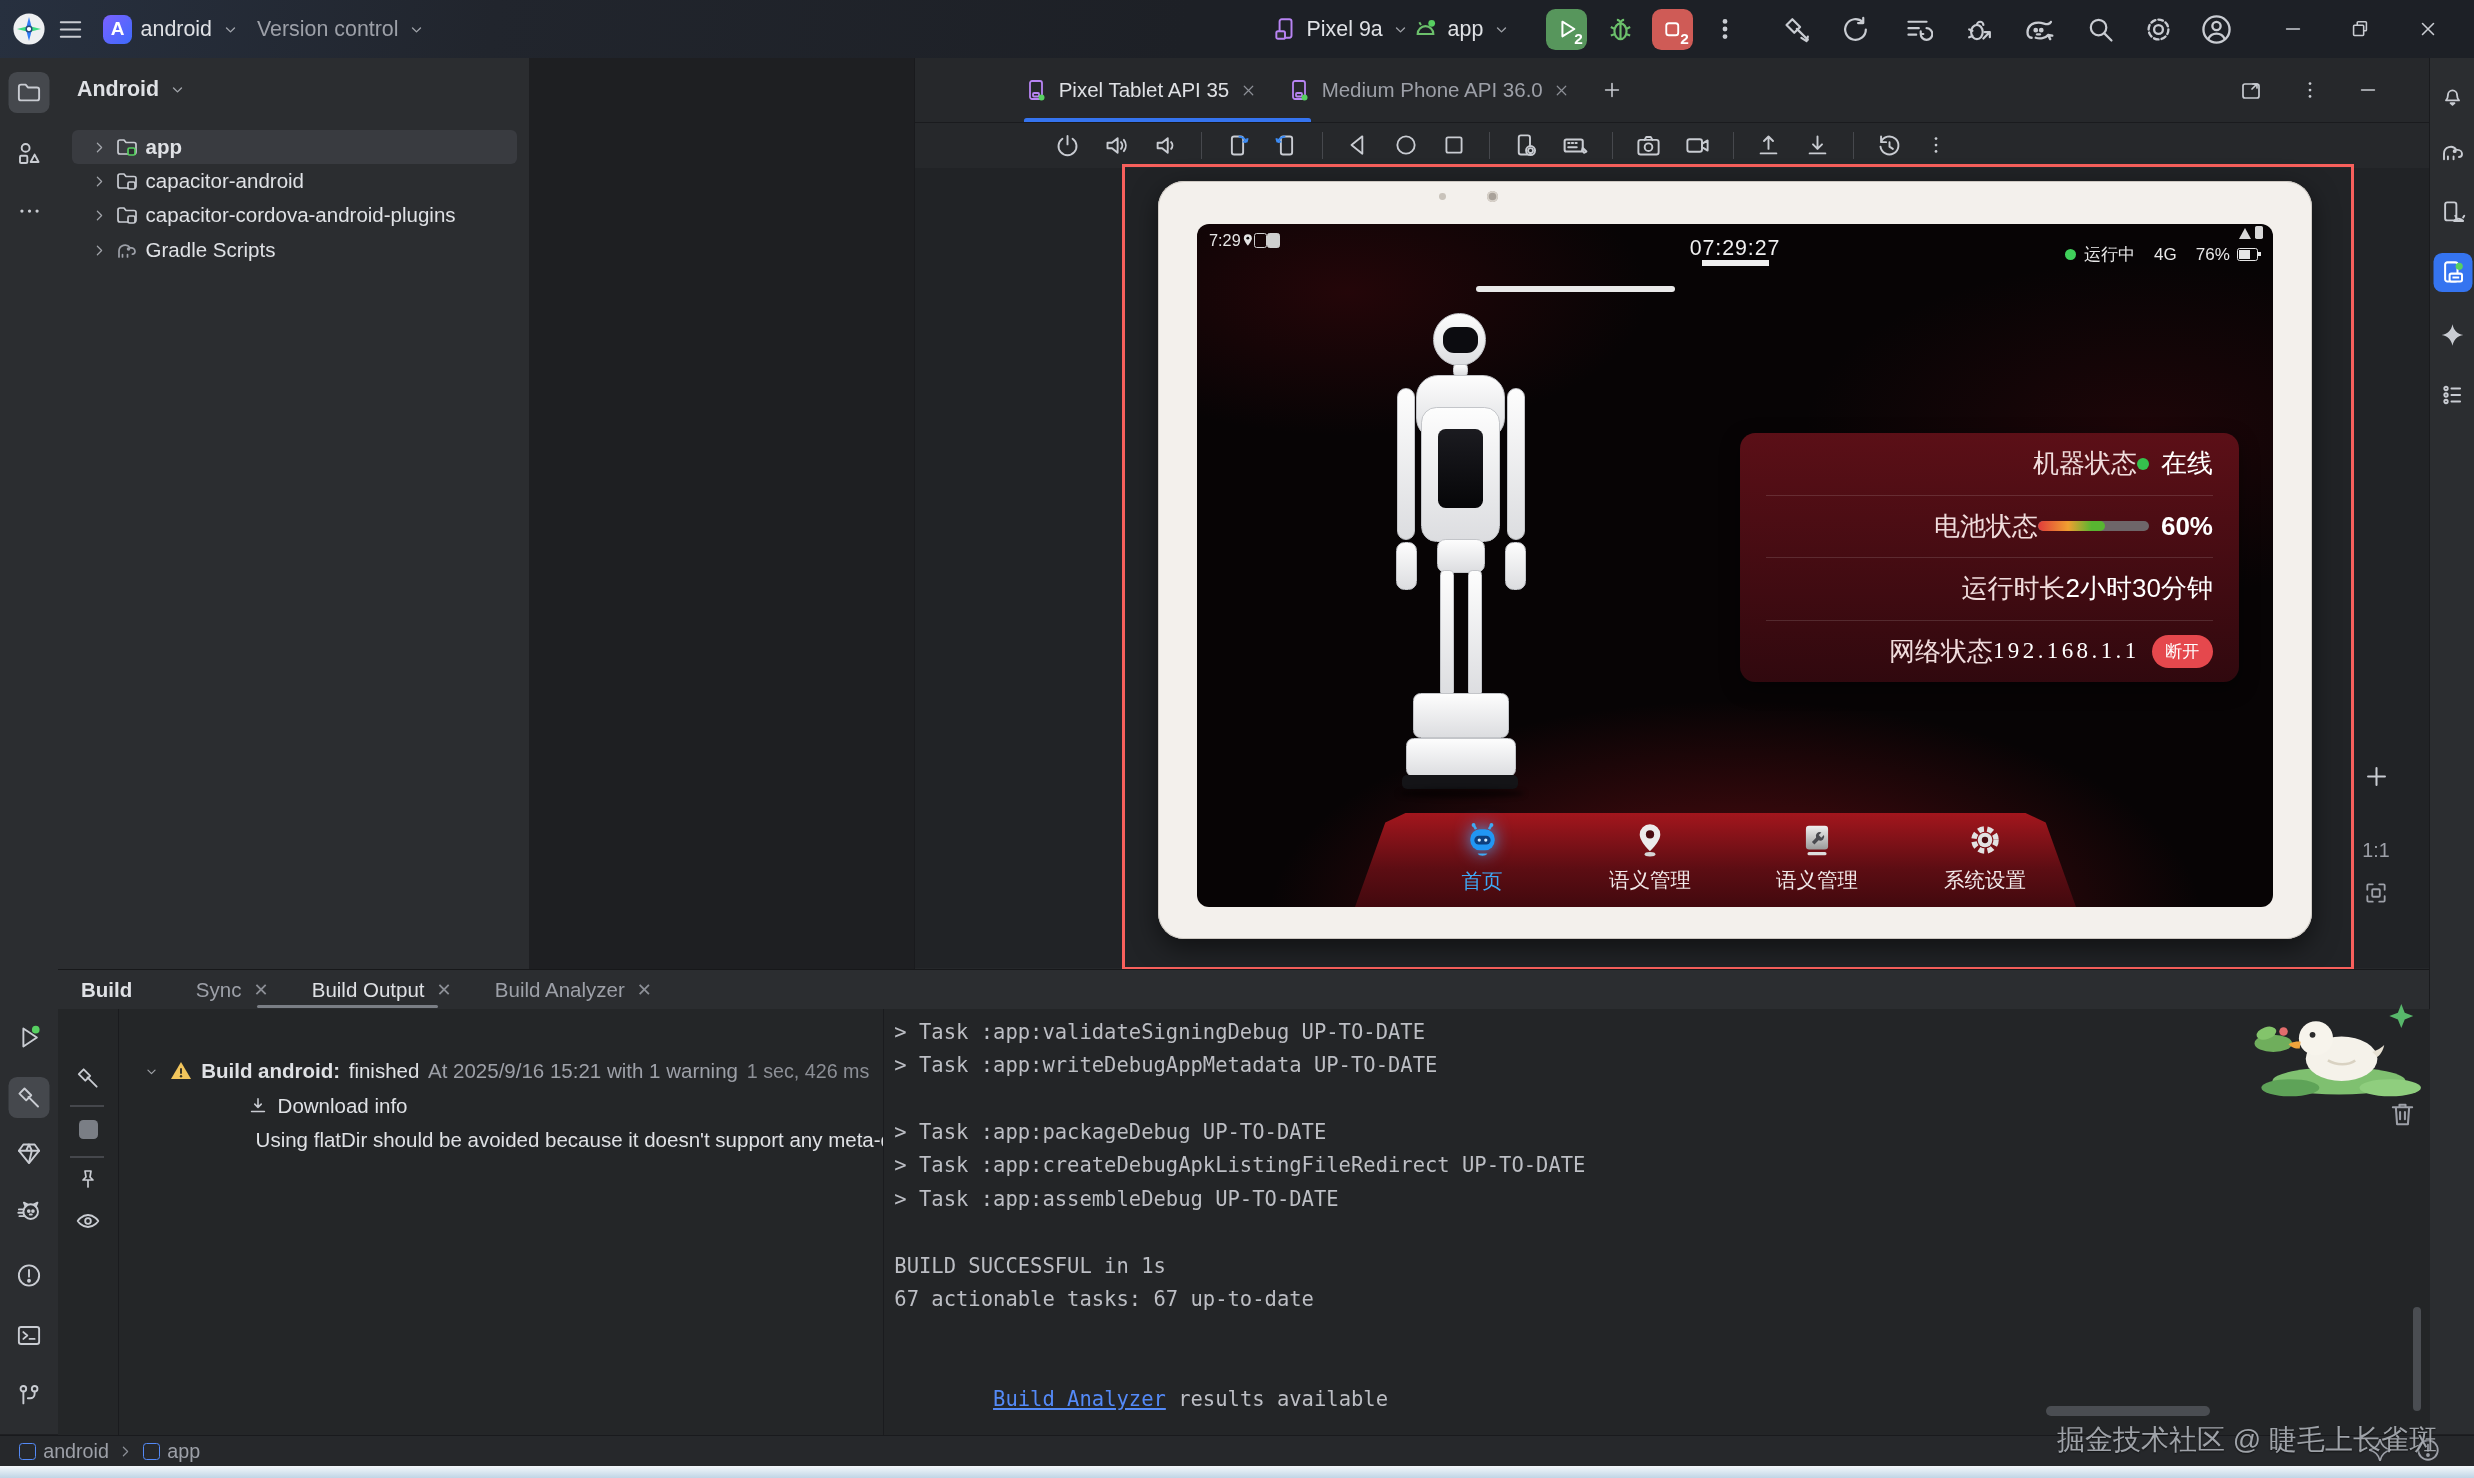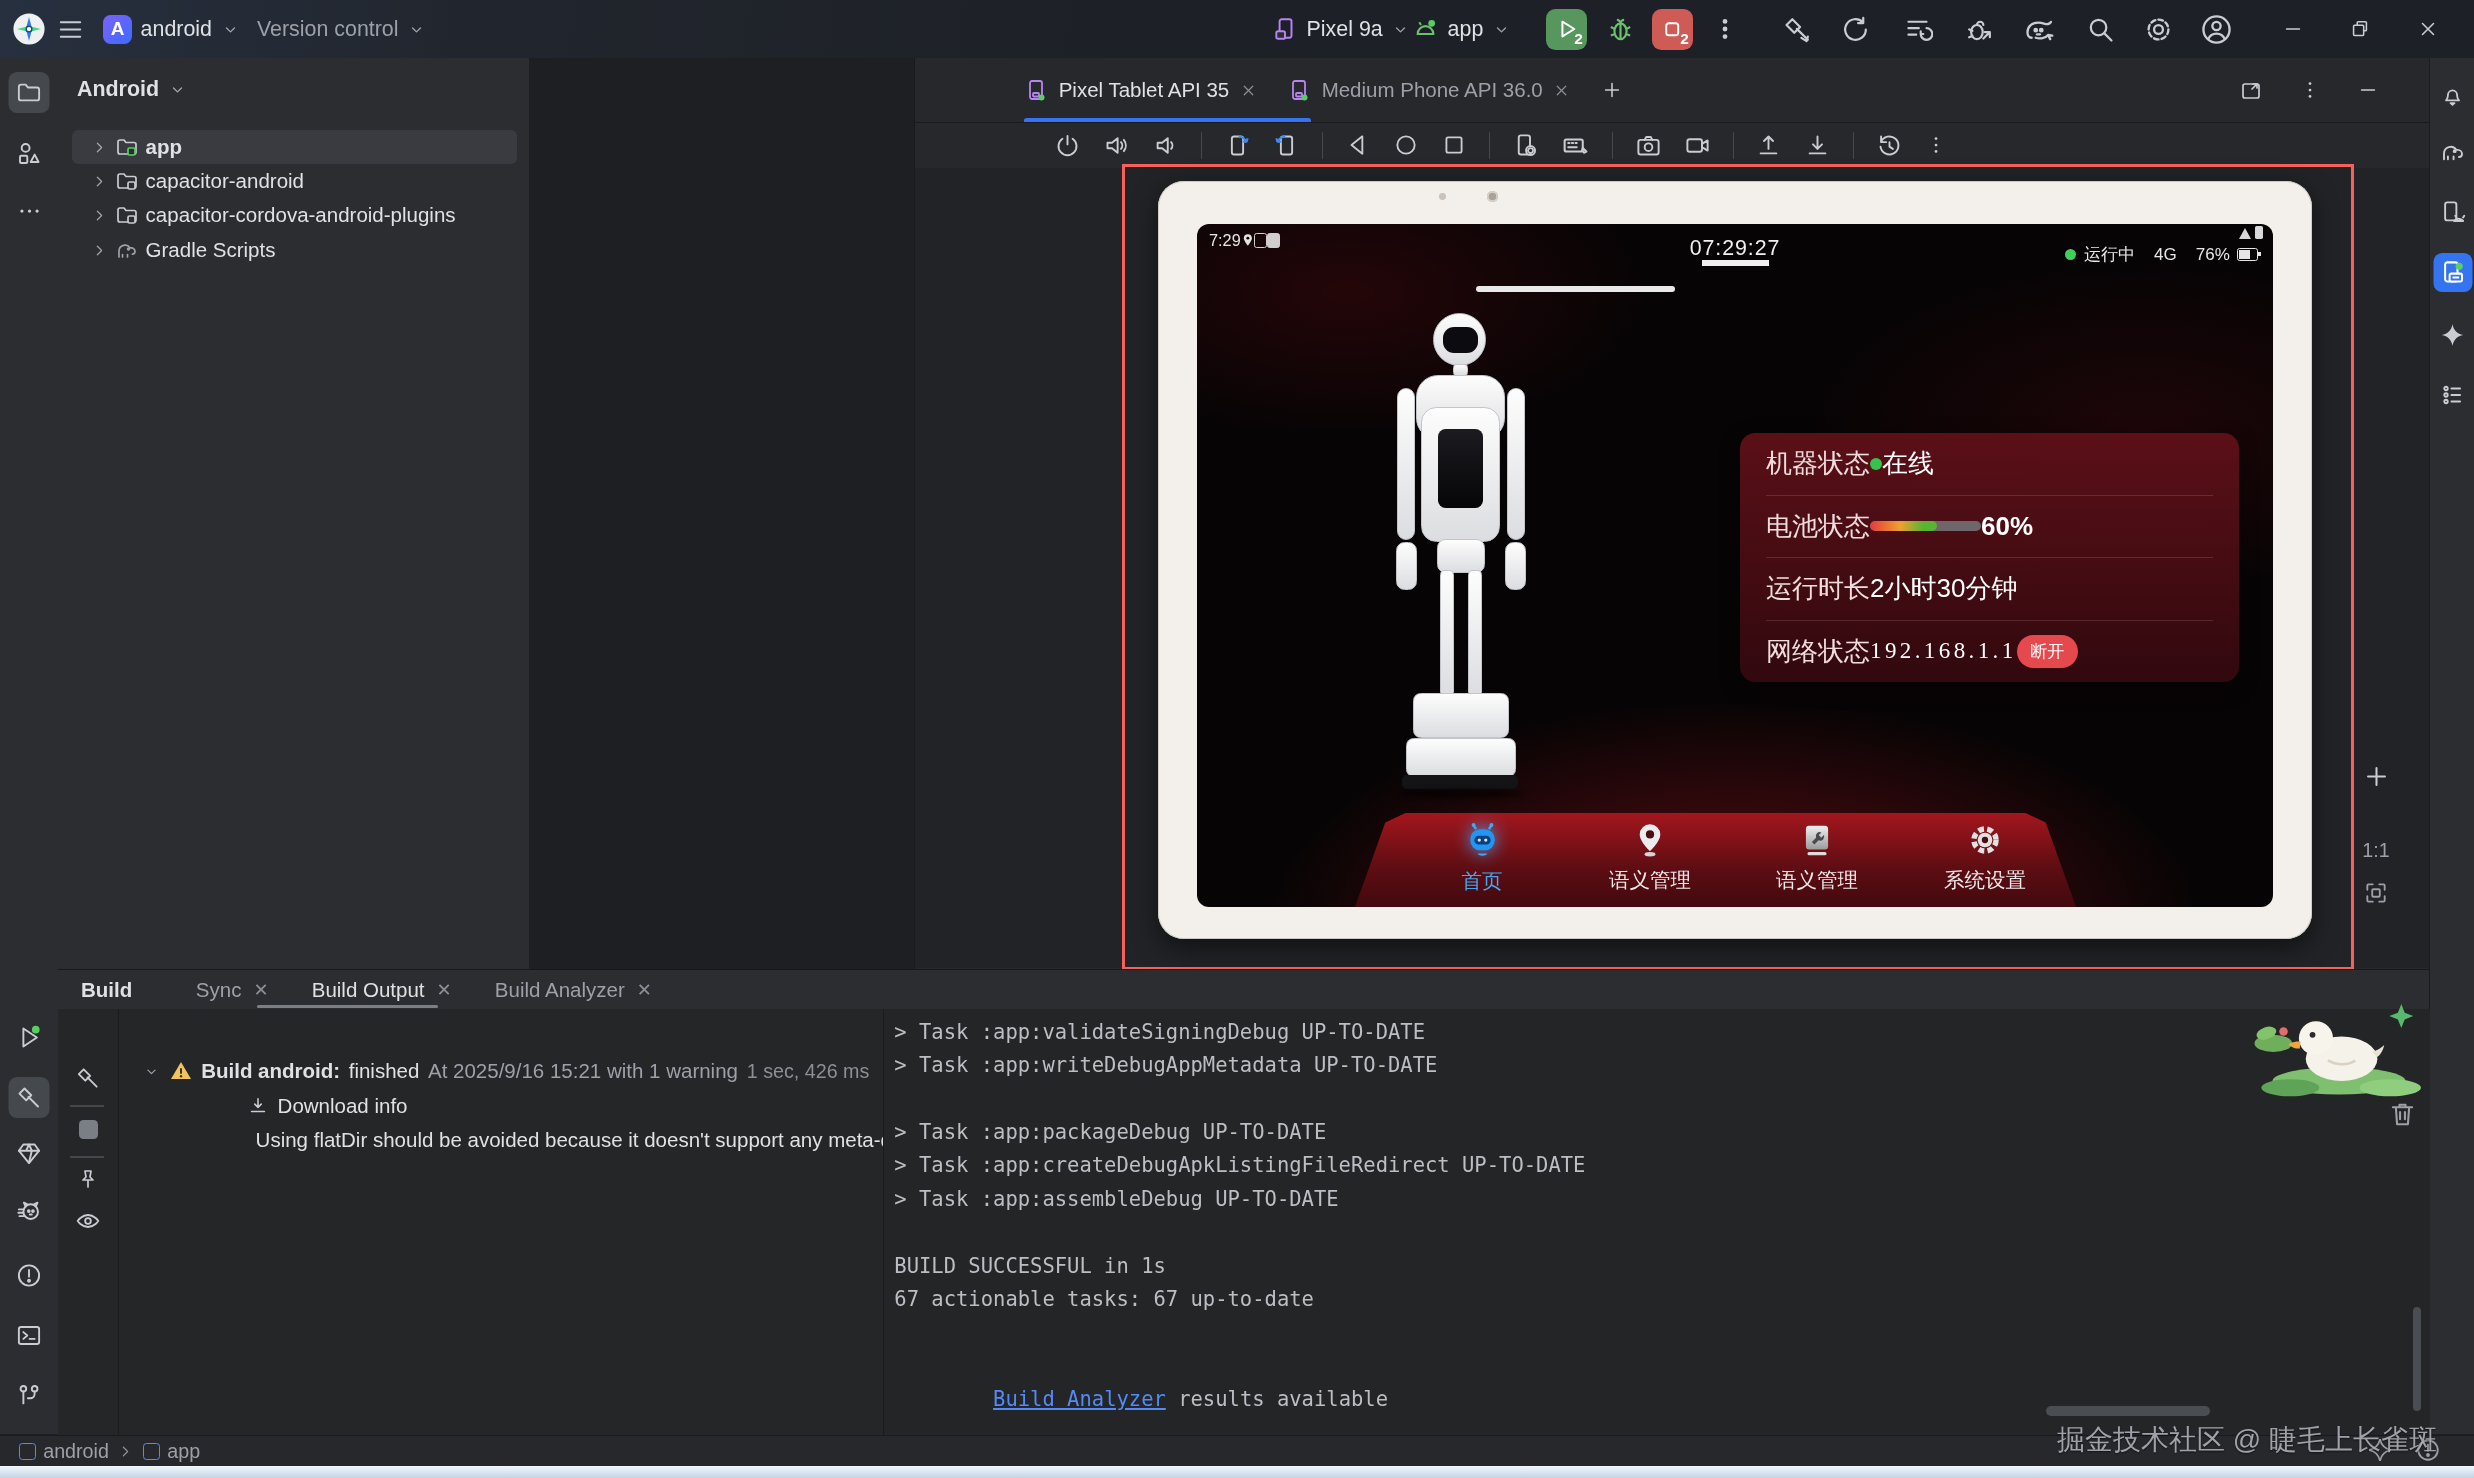--- a/index.html
+++ b/index.html
@@ -78,24 +78,24 @@
   .batt-h::before{content:"";position:absolute;right:-4.3px;top:2.6px;width:2.6px;height:4.3px;background:#e6e6e6}
 
   
   .robot *{position:absolute;box-sizing:border-box}
   .r-white{background:linear-gradient(180deg,#fdfdfd,#dcdde0);border:0.9px solid #c3c5c9;border-radius:10.3px}
 
   
   .card{position:absolute;left:543px;top:209px;width:499px;height:249px;border-radius:15.4px;
     background:linear-gradient(180deg,rgba(96,16,24,.94),rgba(52,9,15,.92));box-shadow:0 6.8px 20.5px rgba(0,0,0,.45);
     padding:0 26px;box-sizing:border-box;display:flex;flex-direction:column}
-  .crow{flex:1;display:flex;align-items:center;justify-content:flex-start;font-size:26px}
+  .crow{flex:1;display:flex;align-items:center;justify-content:flex-end;font-size:26px}
   .crow+.crow{border-top:0.9px solid rgba(255,255,255,.13)}
   .clabel{color:#f0dcdc}
-  .cval{color:#ffffff;display:flex;align-items:center;}
+  .cval{color:#ffffff;display:flex;align-items:center;gap:12px}
   .online-dot{width:12px;height:12px;border-radius:50%;background:#35c24d}
   .bar{width:111px;height:10.3px;border-radius:5.1px;background:#6e6669;overflow:hidden}
   .bar-fill{width:60%;height:100%;border-radius:5.1px;background:linear-gradient(90deg,#e23b3b,#f0a030 45%,#58b531 80%)}
   .ip{font-family:Liberation Serif, serif;font-size:23px;letter-spacing:3.4px}
   .badge-red{background:#e5484d;color:#fff;font-size:17px;padding:5.1px 13.7px;border-radius:855px}
 
   
   .navbar{position:absolute;left:158px;top:589px;width:721px;height:94px;
     background:linear-gradient(180deg,#a3161d,#5c0d13 60%,#42090e);
     clip-path:polygon(0% 100%,4.2% 10%,7% 0%,93% 0%,95.8% 10%,100% 100%)}

